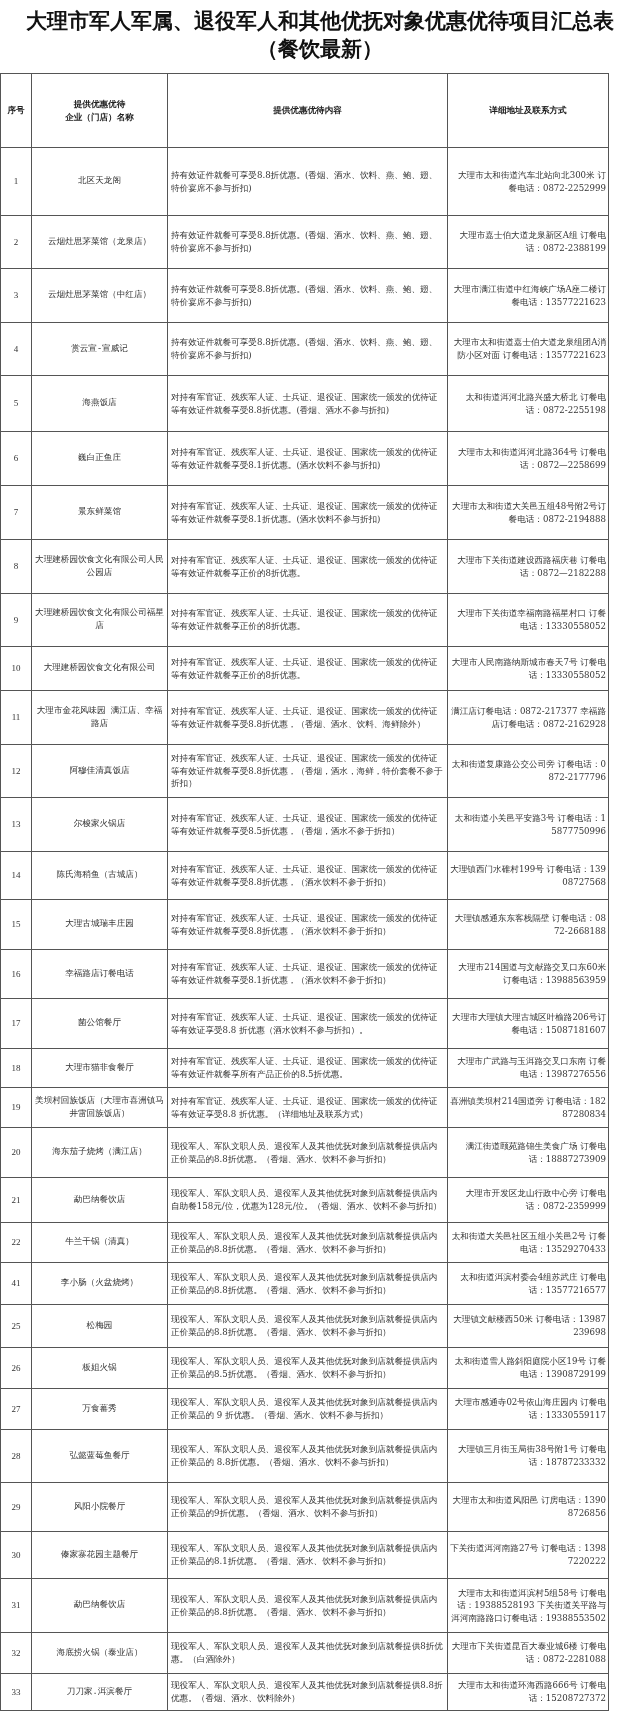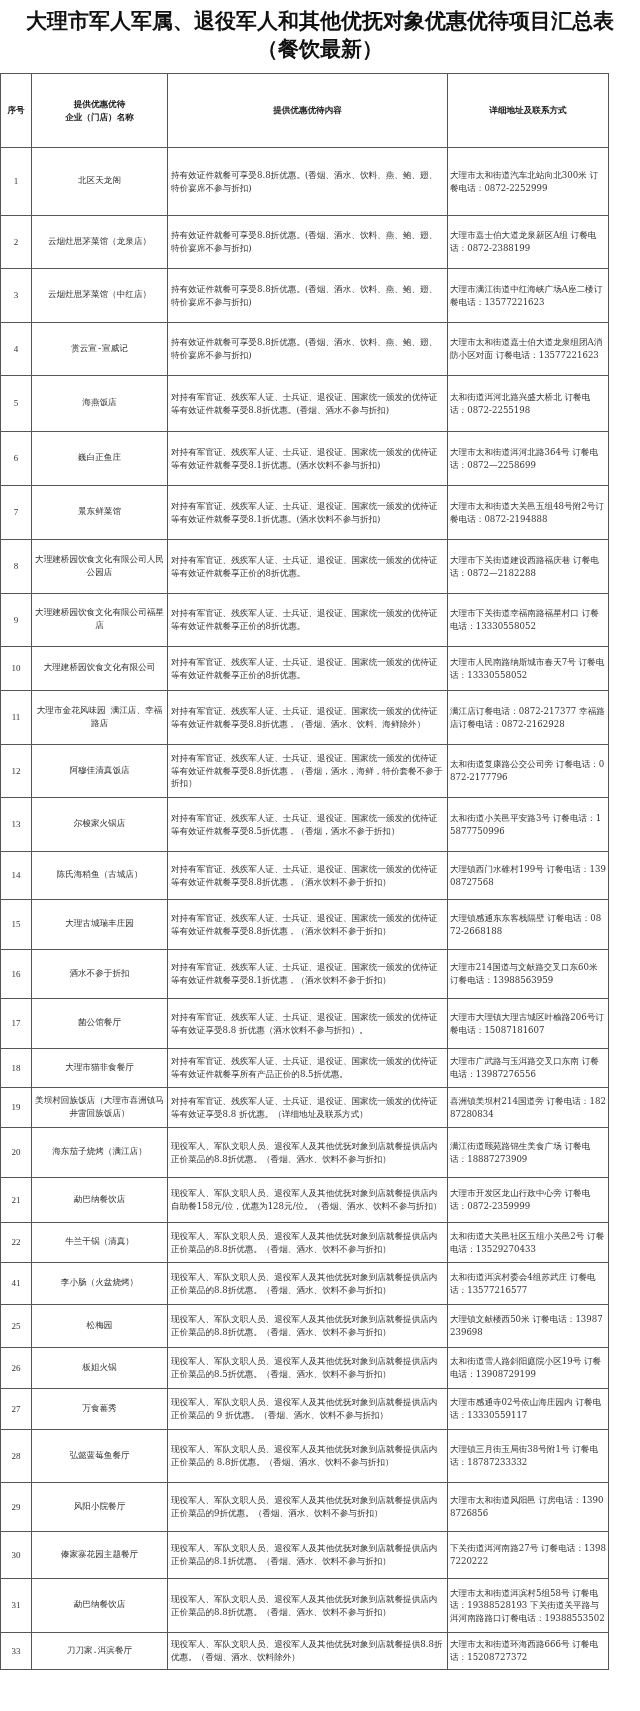--- a/index.html
+++ b/index.html
@@ -11,21 +11,21 @@
   .title .line2 { display: block; margin-top: 2px; }
   table { position: absolute; left: 0; top: 73px; width: 608px; border-collapse: collapse;
           table-layout: fixed; }
   td, th { border: 1px solid #555; padding: 0 2px; font-size: 8.6px; line-height: 12.6px;
            color: #333; vertical-align: middle; overflow: hidden; word-break: break-all; }
   th { font-weight: bold; color: #222; font-size: 8.6px; text-align: center; }
   col.c0 { width: 31px; } col.c1 { width: 136px; } col.c2 { width: 280px; } col.c3 { width: 161px; }
   td.no { text-align: center; font-family: "Liberation Serif", serif; font-size: 9px; }
   td.name { text-align: center; font-family: Liberation Mono, monospace; }
   td.content { text-align: left; padding-left: 3px; padding-right: 2px; margin-left: 33px; }
-  td.addr { text-align: left; }
+  td.addr { text-align: right; }
 </style>
 </head>
 <body>
 
 <div class="title">
   <span>大理市军人军属、退役军人和其他优抚对象优惠优待项目汇总表</span>
   <span class="line2">（餐饮最新）</span>
 </div>
 
 <table>
@@ -132,21 +132,21 @@
         <td class="addr">大理镇西门水碓村199号 订餐电话：13908727568</td>
       </tr>
       <tr style="height: 50px;">
         <td class="no">15</td>
         <td class="name">大理古城瑞丰庄园</td>
         <td class="content">对持有军官证、残疾军人证、士兵证、退役证、国家统一颁发的优待证等有效证件就餐享受8.8折优惠，（酒水饮料不参于折扣）</td>
         <td class="addr">大理镇感通东东客栈隔壁 订餐电话：0872-2668188</td>
       </tr>
       <tr style="height: 49px;">
         <td class="no">16</td>
-        <td class="name">酒水不参于折扣</td>
+        <td class="name">幸福路店订餐电话</td>
         <td class="content">对持有军官证、残疾军人证、士兵证、退役证、国家统一颁发的优待证等有效证件就餐享受8.1折优惠，（酒水饮料不参于折扣）</td>
         <td class="addr">大理市214国道与文献路交叉口东60米订餐电话：13988563959</td>
       </tr>
       <tr style="height: 50px;">
         <td class="no">17</td>
         <td class="name">菌公馆餐厅</td>
         <td class="content">  对持有军官证、残疾军人证、士兵证、退役证、国家统一颁发的优待证等有效证享受8.8 折优惠（酒水饮料不参与折扣）。</td>
         <td class="addr">大理市大理镇大理古城区叶榆路206号订餐电话：15087181607</td>
       </tr>
       <tr style="height: 39px;">
@@ -220,20 +220,26 @@
         <td class="name">傣家寨花园主题餐厅</td>
         <td class="content">现役军人、军队文职人员、退役军人及其他优抚对象到店就餐提供店内正价菜品的8.1折优惠。（香烟、酒水、饮料不参与折扣）</td>
         <td class="addr">下关街道洱河南路27号 订餐电话：13987220222</td>
       </tr>
       <tr style="height: 54px;">
         <td class="no">31</td>
         <td class="name">勐巴纳餐饮店</td>
         <td class="content">现役军人、军队文职人员、退役军人及其他优抚对象到店就餐提供店内正价菜品的8.8折优惠。（香烟、酒水、饮料不参与折扣）</td>
         <td class="addr">大理市太和街道洱滨村5组58号 订餐电话：19388528193 下关街道关平路与洱河南路路口订餐电话：19388553502</td>
       </tr>
+      <tr style="height: 41px;">
+        <td class="no">32</td>
+        <td class="name">海底捞火锅（泰业店）</td>
+        <td class="content">现役军人、军队文职人员、退役军人及其他优抚对象到店就餐提供8折优惠。（白酒除外）</td>
+        <td class="addr">大理市下关街道昆百大泰业城6楼 订餐电话：0872-2281088</td>
+      </tr>
       <tr style="height: 37px;">
         <td class="no">33</td>
         <td class="name">刀刀家.洱滨餐厅</td>
         <td class="content">现役军人、军队文职人员、退役军人及其他优抚对象到店就餐提供8.8折优惠。（香烟、酒水、饮料除外）</td>
         <td class="addr">大理市太和街道环海西路666号 订餐电话：15208727372</td>
       </tr>
     </tbody>
 </table>
 
 </body></html>

